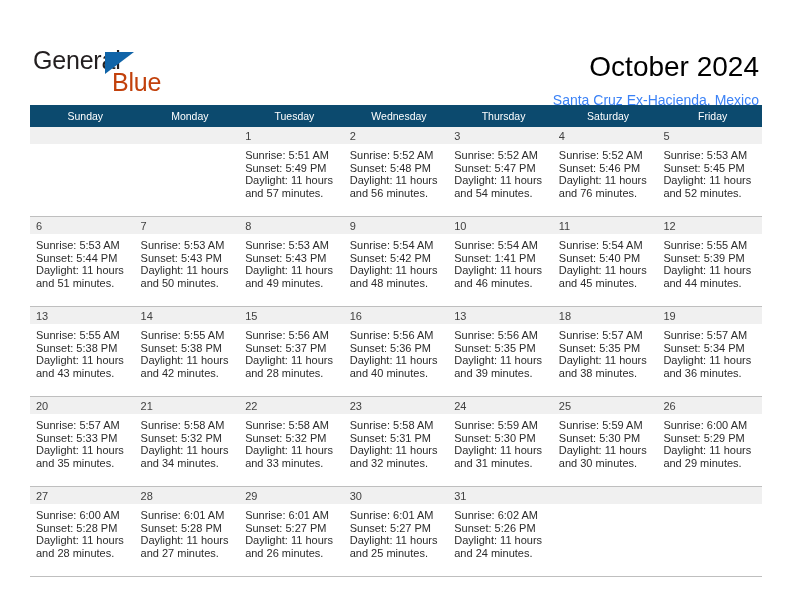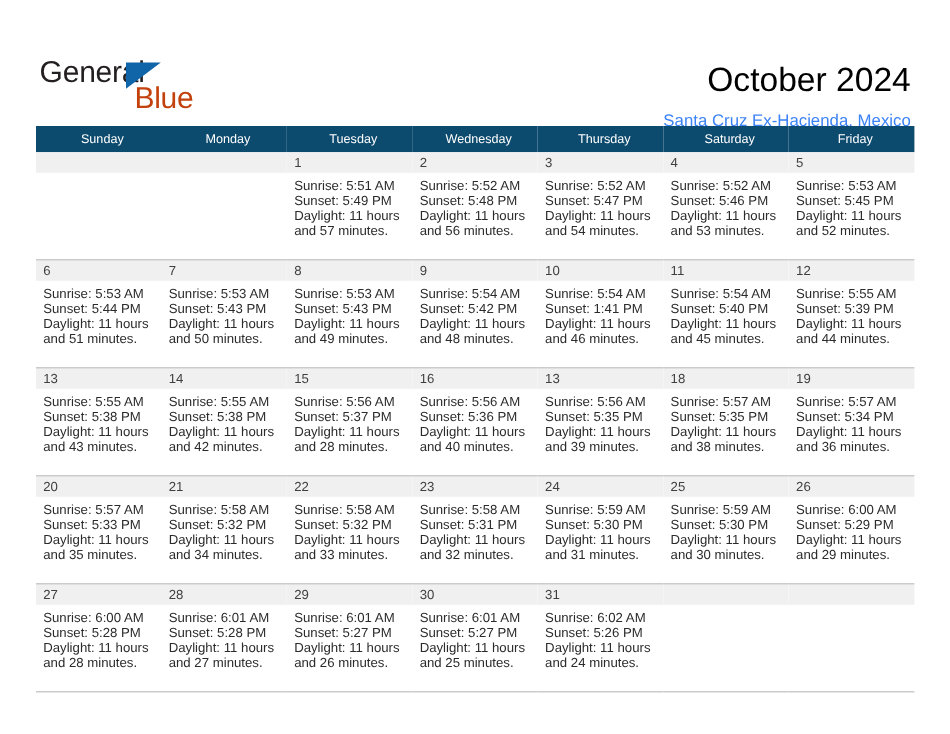--- a/index.html
+++ b/index.html
@@ -220,21 +220,21 @@
               <div>Daylight: 11 hours</div>
               <div>and 54 minutes.</div>
             </div>
           </td>
           <td>
             <div class="daynum-bar">4</div>
             <div class="cell-body">
               <div>Sunrise: 5:52 AM</div>
               <div>Sunset: 5:46 PM</div>
               <div>Daylight: 11 hours</div>
-              <div>and 53 minutes.</div>
+              <div>and 76 minutes.</div>
             </div>
           </td>
           <td>
             <div class="daynum-bar">5</div>
             <div class="cell-body">
               <div>Sunrise: 5:53 AM</div>
               <div>Sunset: 5:45 PM</div>
               <div>Daylight: 11 hours</div>
               <div>and 52 minutes.</div>
             </div>

